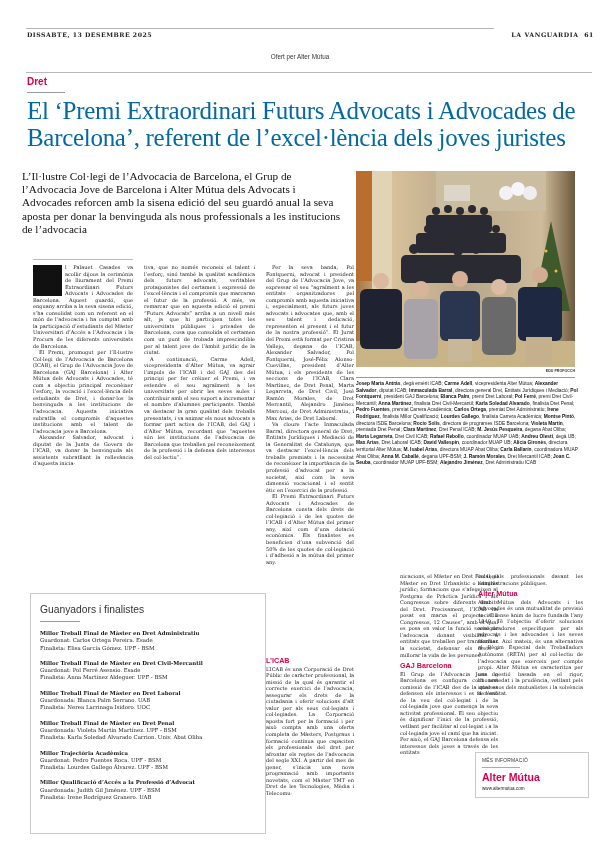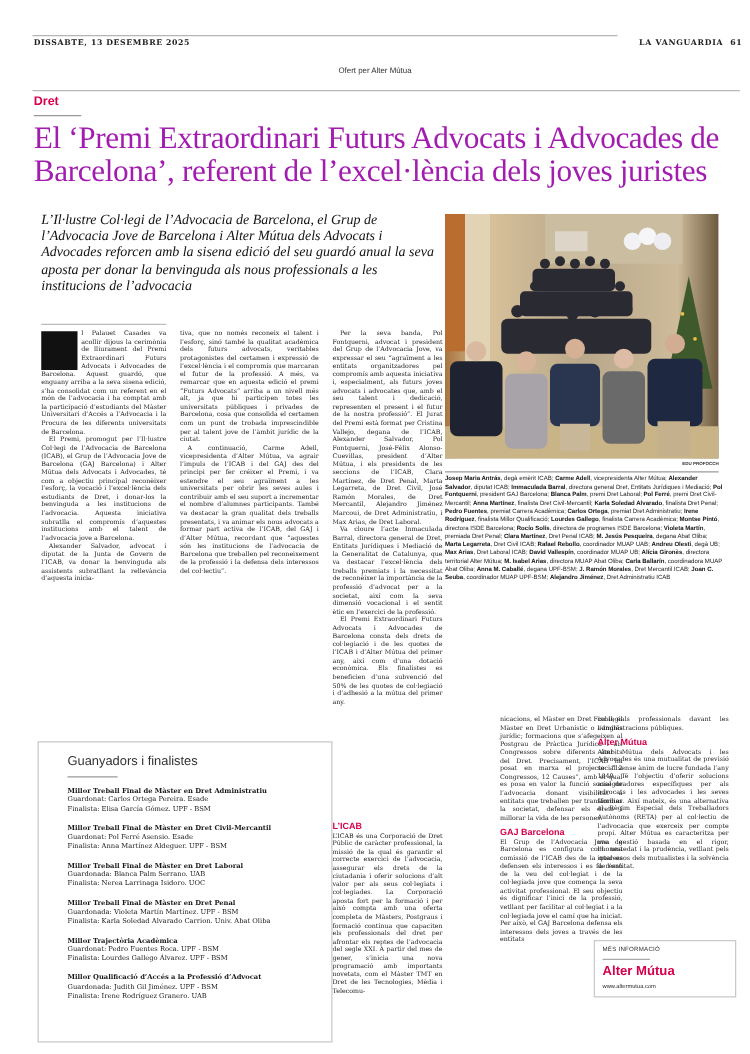--- a/index.html
+++ b/index.html
@@ -7,38 +7,38 @@
   .abs { position:absolute; }
 
   #topline { left:26px; top:28px; width:468px; border-top:1px solid #b5b5b5; }
   #hdr-date { left:27px; top:31px; font-family:"DejaVu Serif", serif; font-size:6.2px; font-weight:bold; letter-spacing:0.5px; color:#222; }
   #hdr-paper { right:6px; top:31px; font-family:"DejaVu Serif", serif; font-size:6.2px; font-weight:bold; letter-spacing:0.6px; color:#222; }
   #sponsor { left:0; width:600px; top:53px; text-align:center; font-family:"Liberation Sans", sans-serif; font-size:6.3px; color:#333; }
   #sponsor-line { left:26px; top:72px; width:566px; border-top:1px solid #b8b8b8; }
   #section { left:27px; top:76px; font-family:"Liberation Sans", sans-serif; font-weight:bold; font-size:10px; color:#d7004e;text-align:center; }
   #section-line { left:27px; top:92px; width:38px; border-top:1px solid #999; }
 
-  #headline { left:27px; top:97px; width:566px; font-family:"Liberation Serif", serif; font-size:25px; line-height:27px; color:#a21caf; letter-spacing:-0.3px; }
-  #lead { left:33px; top:170px; width:320px; font-family:"Liberation Serif", serif; font-size:11.2px; line-height:13.2px; color:#111;font-style:italic; }
+  #headline { left:27px; top:97px; width:566px; font-family:"Liberation Serif", serif; font-size:25px; line-height:27px; color:#0369a1; letter-spacing:-0.3px; }
+  #lead { left:22px; top:170px; width:320px; font-family:"Liberation Serif", serif; font-size:11.2px; line-height:13.2px; color:#111; }
 
   .col { position:absolute; font-family:"DejaVu Serif", serif; font-size:5.05px; line-height:6.55px; text-align:justify; color:#1a1a1a; hyphens:auto; }
   .col p { margin:0; text-indent:6px; }
   .col p.noind { text-indent:0; }
   .subhead { font-family:"Liberation Sans", sans-serif; font-weight:bold; color:#d7004e; font-size:7.2px; margin:5px 0 1px 0; }
   #col1 { left:33px; top:264px; width:100px; }
   #col2 { left:144px; top:264px; width:111px; }
   #col3 { left:266px; top:264px; width:88px; }
   #col3b { left:266px; top:639px; width:88px;margin-top:14px; }
   #col4 { left:364px; top:573px; width:98px;margin-left:36px; }
   #col5 { left:478px; top:573px; width:105px; }
 
   #rule-col1 { left:33px; top:259px; width:100px; border-top:1px solid #bbb; }
   .dropcap { float:left; width:29px; height:31px; background:#111; margin:1px 3px 0 0; position:relative; }
 
-  #winners { left:30px; top:593px; width:236px; height:241px; border:1px solid #c9c9c9; box-sizing:border-box; padding:10px 23px; }
+  #winners { left:30px; top:593px; width:236px; height:241px; border:1px solid #c9c9c9; box-sizing:border-box; padding:10px 9px; }
   #winners-title { font-family:"Liberation Sans", sans-serif; font-size:10.3px; color:#333; }
   #winners-line { width:40px; border-top:1px solid #999; margin:6px 0 8px 0; }
   .wgroup { font-family:"DejaVu Serif", serif; font-size:5.4px; line-height:7.3px; color:#1a1a1a; margin-bottom:8px; }
   .wgroup .cat { font-weight:bold; }
 
   #photo { left:356px; top:171px; width:219px; height:196px; overflow:hidden; }
   #credit { left:520px; top:369px; width:55px; text-align:right; font-family:"Liberation Sans", sans-serif; font-size:3.6px; font-weight:bold; color:#333; }
   #caption-line { left:356px; top:377px; width:219px; border-top:1px solid #9a9a9a; }
   #caption { left:356px; top:381px; width:224px; font-family:"Liberation Sans", sans-serif; font-size:4.85px; line-height:6.6px; color:#222; }
   #caption b { font-weight:bold; color:#111; }

